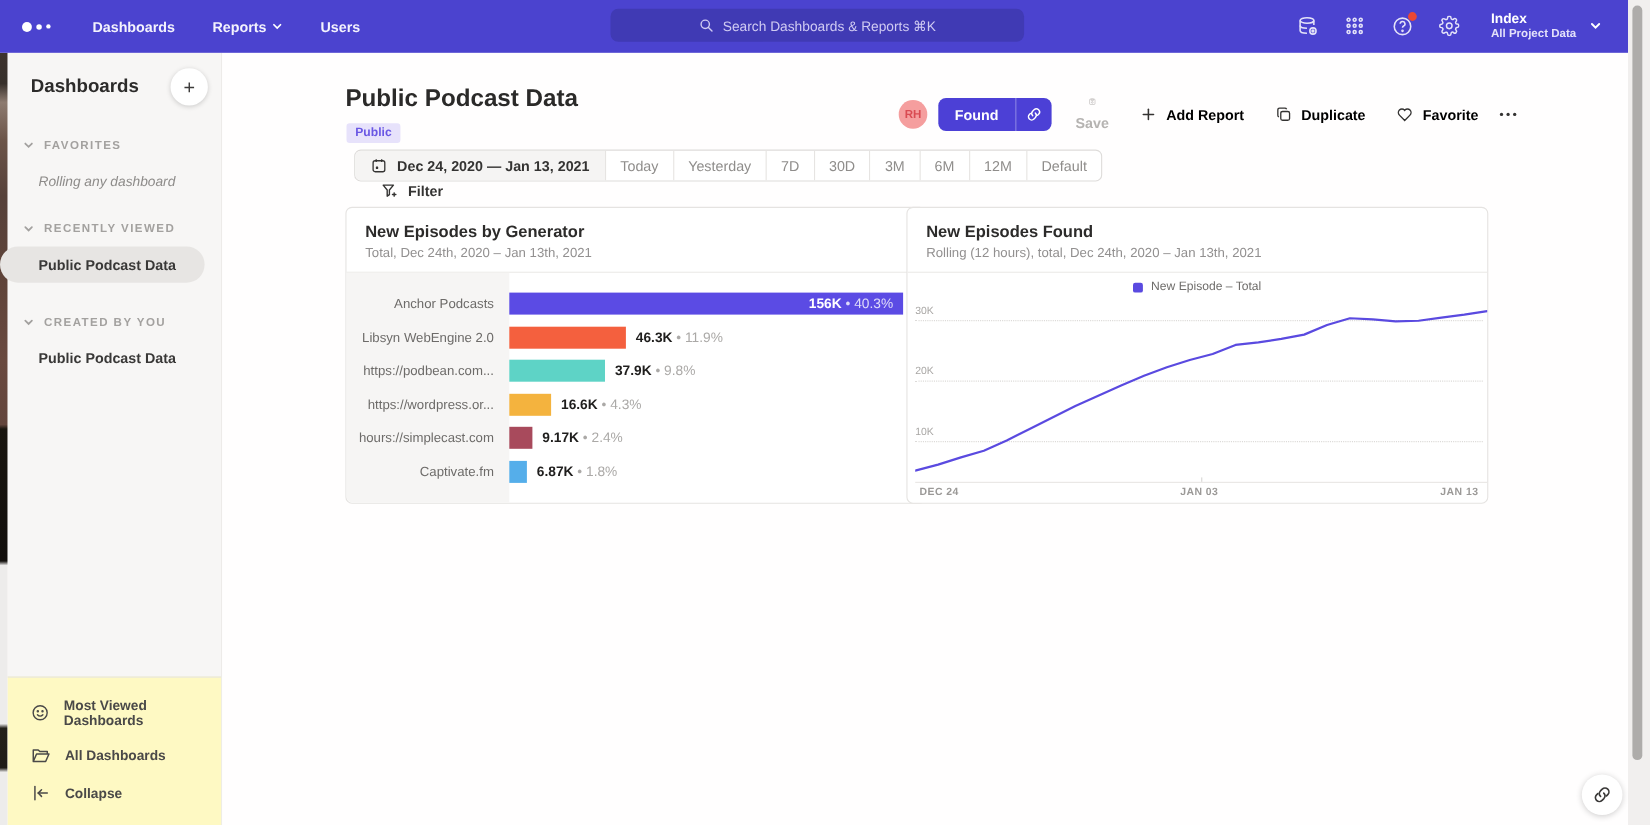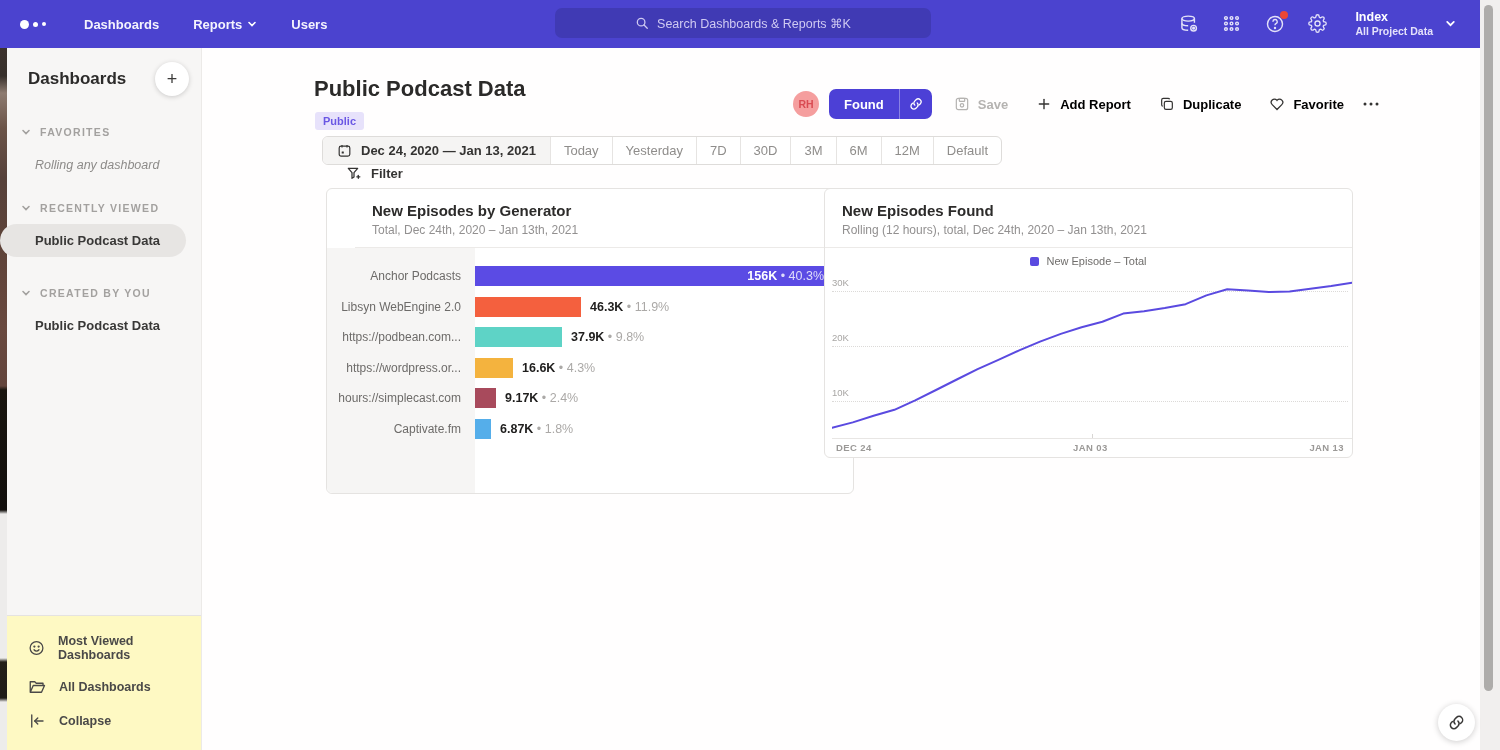--- a/index.html
+++ b/index.html
@@ -52,35 +52,35 @@
   .badge { position:absolute; left:113px; top:64px; background:#e7e2fb; color:#6a57e4; font-size:11px; font-weight:700; padding:3px 8px; border-radius:3px; }
 
   .actions { position:absolute; top:41px; right:96px; display:flex; align-items:center; gap:0; }
   .avatar { width:26px; height:26px; border-radius:50%; background:#f59e9e; color:#d94b52; font-size:10.5px; font-weight:700; display:flex; align-items:center; justify-content:center; cursor:pointer; }
   .share-btn { display:flex; align-items:stretch; background:#4c40d6; border-radius:7px; overflow:hidden; margin-left:10px; cursor:pointer; height:30px; }
   .share-main { color:#fff; font-size:13px; font-weight:700; padding:0 15px; display:flex; align-items:center; }
   .share-link { border-left:1px solid rgba(255,255,255,.35); padding:0 9px; display:flex; align-items:center; color:#fff; }
   .act-btn { display:flex; align-items:center; gap:8px; font-size:13px; font-weight:700; color:#37363
 
 5; background:none; border:none; cursor:pointer; padding:0 14px; height:30px; }
-  .act-btn.disabled { color:#b5b3b1; cursor:default; }
+  .act-btn.disabled { color:#b5b3b1; cursor:default;flex-direction:column; }
   .act-ico { width:16px; height:16px; }
   .more-dots { font-size:13px; letter-spacing:2px; color:#37363
 
 5; font-weight:700; cursor:pointer; padding:0 4px; }
 
   .date-row { position:absolute; left:120px; top:88px; display:flex; align-items:flex-start;flex-direction:column; }
   .date-group { display:flex; align-items:stretch; height:29px; border:1px solid #dedcda; border-radius:6px; overflow:hidden; background:#fff; }
   .date-range { display:flex; align-items:center; gap:9px; background:#f5f4f3; padding:0 14px; font-size:13px; font-weight:700; color:#343332; cursor:pointer; }
   .preset { display:flex; align-items:center; padding:0 13px; font-size:13px; font-weight:400; color:#8f8d8b; border-left:1px solid #e6e4e2; cursor:pointer; }
   .filter-btn { display:flex; align-items:center; gap:9px; margin-left:24px; font-size:13px; font-weight:700; color:#343332; background:none; border:none; cursor:pointer; }
 
   
   .card { position:absolute; top:140px; background:#fff; border:1px solid #e5e3e1; border-radius:6px; }
-  .card-1 { left:124px; width:528px; height:306px;padding-left:28px; }
+  .card-1 { left:112px; width:528px; height:270px; }
   .card-2 { left:622px; width:529px; height:270px; }
   .card-head { height:59px; border-bottom:1px solid #eceae8; padding:13px 17px 0 17px; }
   .card-title { font-size:15px; font-weight:700; color:#2c2b2a; }
   .card-sub { font-size:12px; color:#929090; margin-top:4px; }
 
   
   .bar-chart { position:absolute; left:0; right:0; top:59px; bottom:0; padding-top:13px; }
   .label-col-bg { position:absolute; left:0; top:0; bottom:0; width:148px; background:#f6f5f4; border-bottom-left-radius:6px; }
   .bar-row { position:relative; display:flex; align-items:center; height:30.5px; }
   .bar-label { width:148px; text-align:right; padding-right:14px; font-size:12px; color:#6d6b69; flex:none; }

